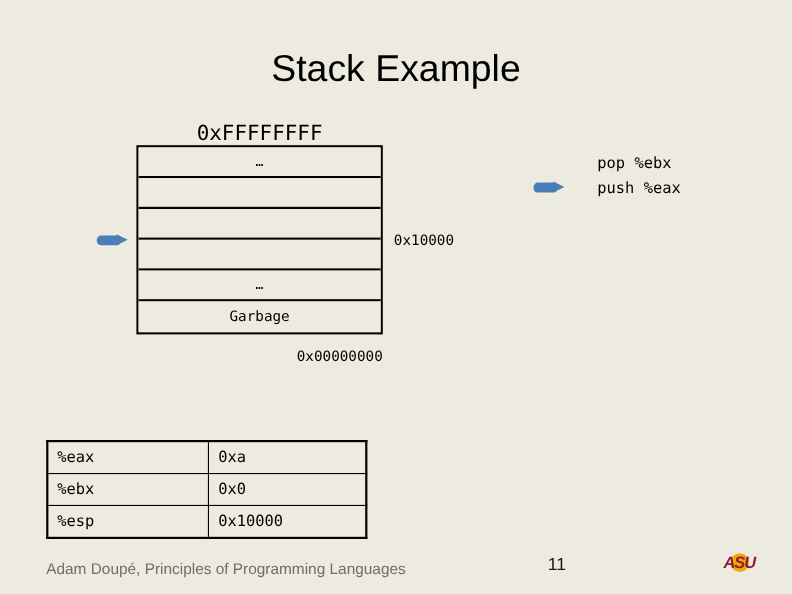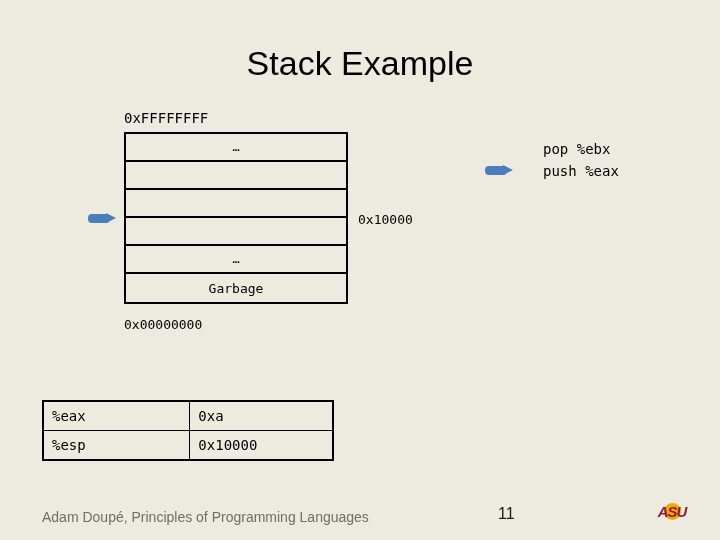--- a/index.html
+++ b/index.html
@@ -34,31 +34,32 @@
     letter-spacing: 0px;
     white-space: nowrap;
   }
 
   
   .stack-top-label {
     position: absolute;
     left: 124px;
     top: 110px;
     width: 224px;
-    font-family: "DejaVu Sans Mono", monospace;
-    font-size: 14px;
+    text-align: center;
+    font-family: "DejaVu Sans Mono", monospace;
+    font-size: 19px;
     color: #000;
     white-space: nowrap;
   }
   .stack-bottom-label {
     position: absolute;
     left: 124px;
     top: 317px;
     width: 224px;
-    text-align: left;
+    text-align: right;
     font-family: "DejaVu Sans Mono", monospace;
     font-size: 13px;
     color: #000;
     white-space: nowrap;
   }
   .stack-box {
     position: absolute;
     left: 124px;
     top: 132px;
     width: 224px;
@@ -252,20 +253,24 @@
     <div>push %eax</div>
   </div>
 
   <table class="reg-table">
     <tbody>
       <tr>
         <td class="reg-name">%eax</td>
         <td class="reg-val">0xa</td>
       </tr>
       <tr>
+        <td class="reg-name">%ebx</td>
+        <td class="reg-val">0x0</td>
+      </tr>
+      <tr>
         <td class="reg-name">%esp</td>
         <td class="reg-val">0x10000</td>
       </tr>
     </tbody>
   </table>
 
   <div class="footer-text">Adam Doupé, Principles of Programming Languages</div>
   <div class="page-number">11</div>
   <div class="asu-logo">
     <div class="sun"></div>

